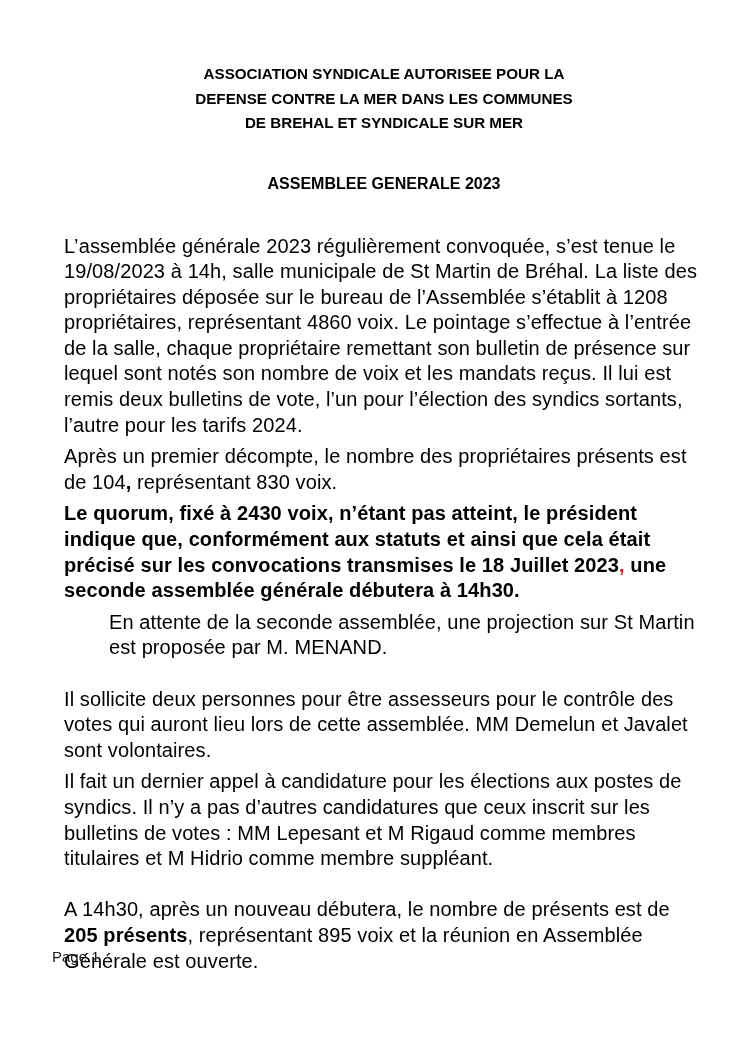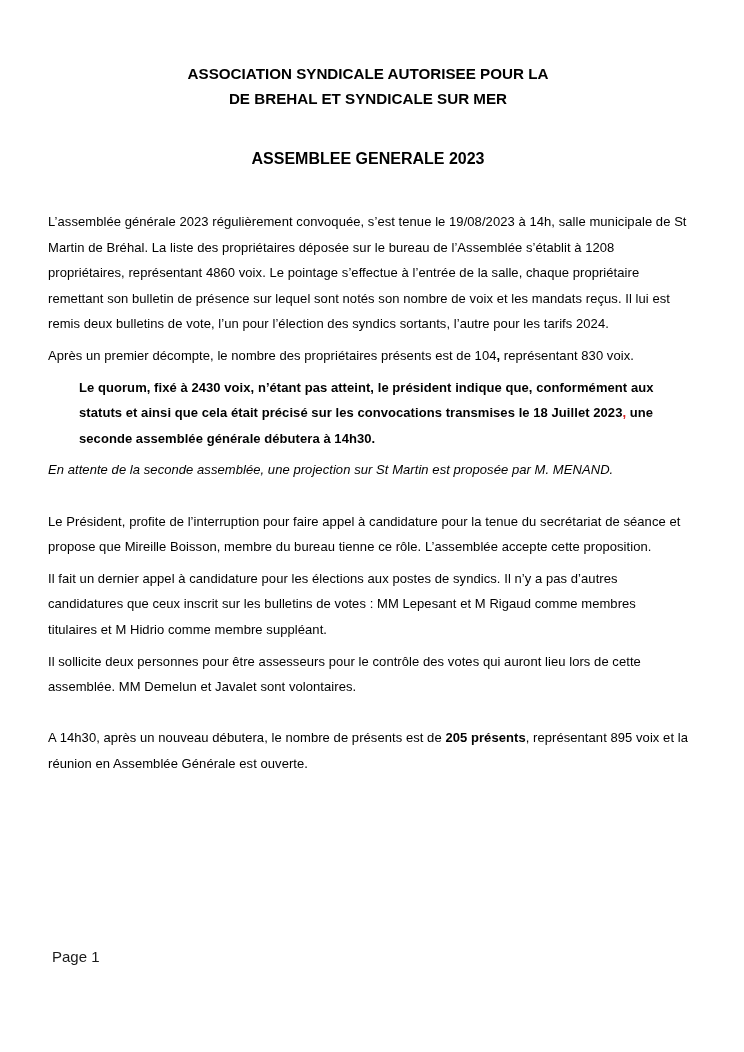--- a/index.html
+++ b/index.html
@@ -14,21 +14,21 @@
   .page {
     position: relative;
     width: 744px;
     height: 1052px;
     background: #ffffff;
     box-sizing: border-box;
     overflow: hidden;
   }
   .content {
     position: absolute;
-    left: 48px;
+    left: 64px;
     top: 0;
     width: 640px;
   }
 
   
   .doc-header {
     text-align: center;
     font-weight: bold;
     font-size: 15.2px;
     line-height: 24.5px;
@@ -45,34 +45,33 @@
     margin: 0;
     padding-top: 36px;
   }
 
   
   .body-block {
     padding-top: 38px;
   }
   p.para {
     margin: 0 0 0 0;
-    font-size: 13px;
+    font-size: 20px;
     line-height: 25.6px;
     text-align: left;
     letter-spacing: 0.005em;
   }
   p.para + p.para {
     margin-top: 6px;
   }
   p.bold {
     font-weight: bold;
-    margin-left: 31px;
   }
   p.italic {
-    font-style: italic;
+    margin-left: 45px;
   }
   .spacer-line {
     height: 25.6px;
   }
   .red-comma {
     color: #d82020;
   }
   b.inline-bold { font-weight: bold; }
 
   
@@ -88,42 +87,42 @@
 </style>
 </head>
 <body>
 
 <div class="page">
 
   <div class="content">
 
     <div class="doc-header">
       <span class="hline">ASSOCIATION SYNDICALE AUTORISEE POUR LA</span>
+      <span class="hline">DEFENSE CONTRE LA MER DANS LES COMMUNES</span>
       <span class="hline">DE BREHAL ET SYNDICALE SUR MER</span>
     </div>
 
     <div class="doc-subtitle">ASSEMBLEE GENERALE 2023</div>
 
     <div class="body-block">
 
       <p class="para">L’assemblée générale 2023 régulièrement convoquée, s’est tenue le 19/08/2023 à 14h, salle municipale de St Martin de Bréhal. La liste des propriétaires déposée sur le bureau de l’Assemblée s’établit à 1208 propriétaires, représentant 4860 voix. Le pointage s’effectue à l’entrée de la salle, chaque propriétaire remettant son bulletin de présence sur lequel sont notés son nombre de voix et les mandats reçus. Il lui est remis deux bulletins de vote, l’un pour l’élection des syndics sortants, l’autre pour les tarifs 2024.</p>
 
       <p class="para"><span>Après un premier décompte, le nombre des propriétaires présents est de 104</span><b class="inline-bold">,</b><span> représentant 830 voix.</span></p>
 
       <p class="para bold"><span>Le quorum, fixé à 2430 voix, n’étant pas atteint, le président indique que, conformément aux statuts et ainsi que cela était précisé sur les convocations transmises le 18 Juillet 2023</span><span class="red-comma">,</span><span> une seconde assemblée générale débutera à 14h30.</span></p>
 
       <p class="para italic">En attente de la seconde assemblée, une projection sur St Martin est proposée par M. MENAND.</p>
 
       <div class="spacer-line"></div>
 
-      <p class="para">Le Président, profite de l’interruption pour faire appel à candidature pour la tenue du secrétariat de séance et propose que Mireille Boisson, membre du bureau tienne ce rôle. L’assemblée accepte cette proposition.</p>
+
+      <p class="para">Il sollicite deux personnes pour être assesseurs pour le contrôle des votes qui auront lieu lors de cette assemblée. MM Demelun et Javalet sont volontaires.</p>
 
       <p class="para">Il fait un dernier appel à candidature pour les élections aux postes de syndics. Il n’y a pas d’autres candidatures que ceux inscrit sur les bulletins de votes : MM Lepesant et M Rigaud comme membres titulaires et M Hidrio comme membre suppléant.</p>
-
-      <p class="para">Il sollicite deux personnes pour être assesseurs pour le contrôle des votes qui auront lieu lors de cette assemblée. MM Demelun et Javalet sont volontaires.</p>
 
       <div class="spacer-line"></div>
 
       <p class="para"><span>A 14h30, après un nouveau débutera, le nombre de présents est de </span><b class="inline-bold">205 présents</b><span>, représentant 895 voix et la réunion en Assemblée Générale est ouverte.</span></p>
 
     </div>
   </div>
 
   <div class="footer">
     <span>Page 1</span>

